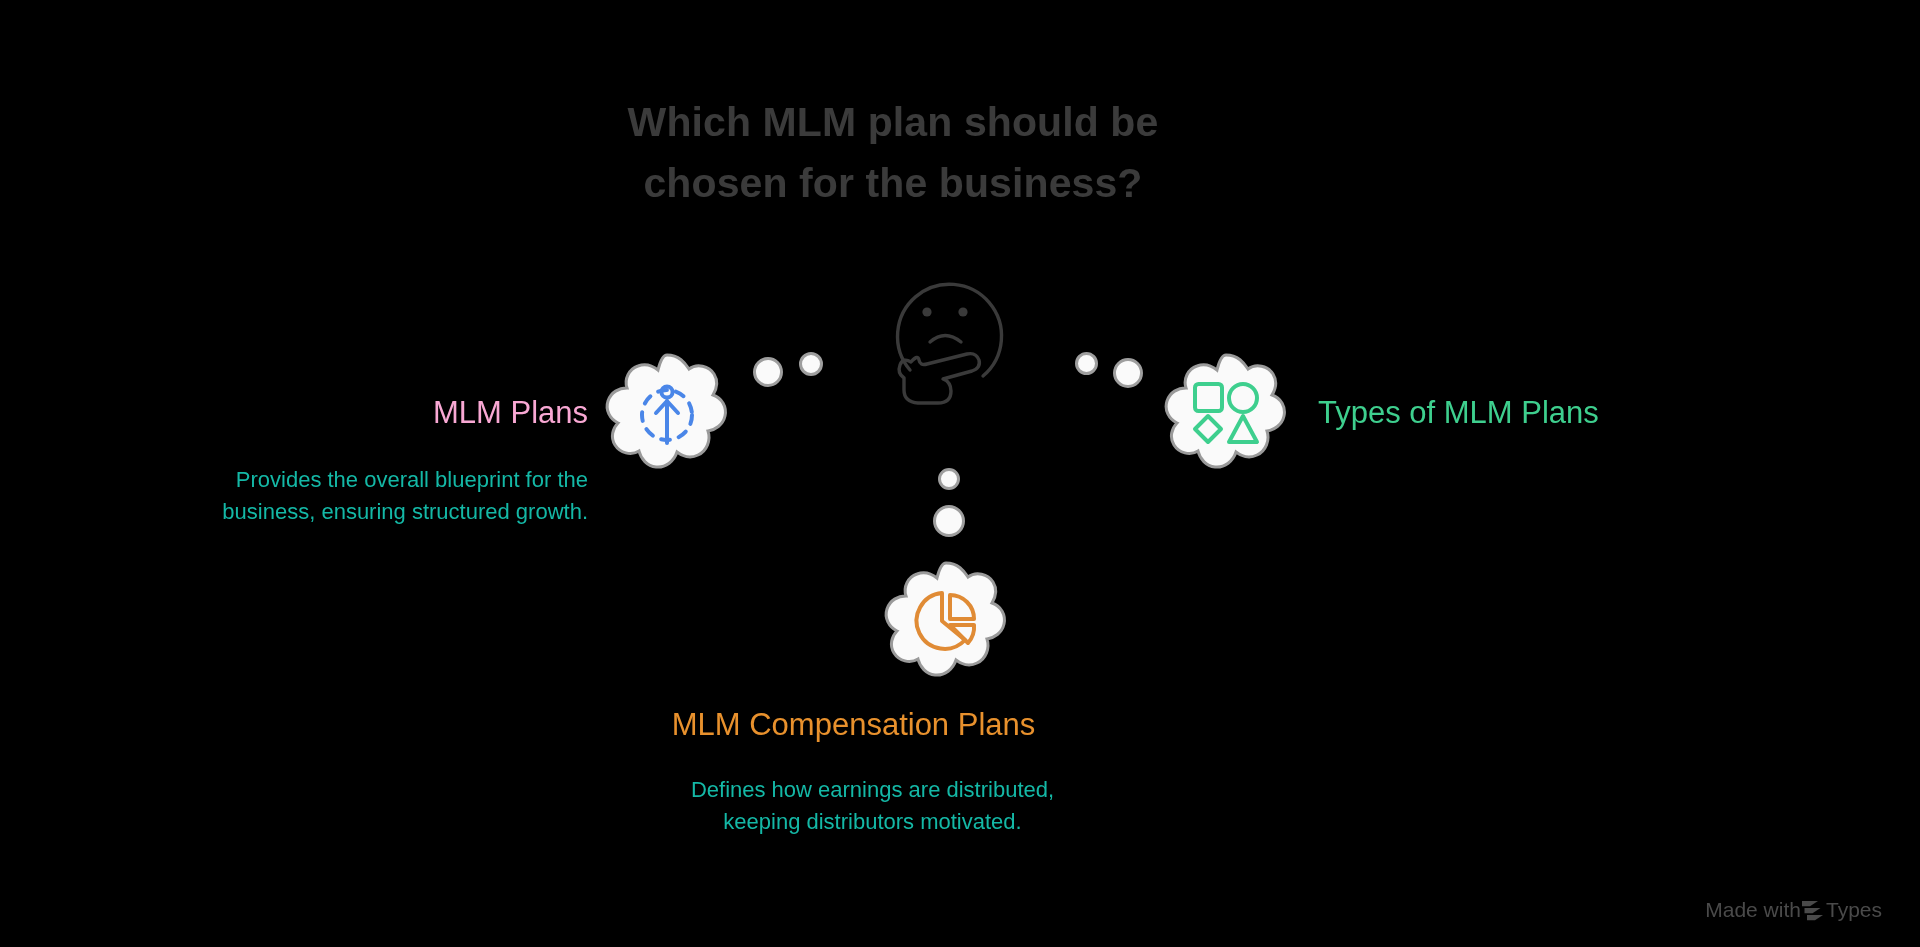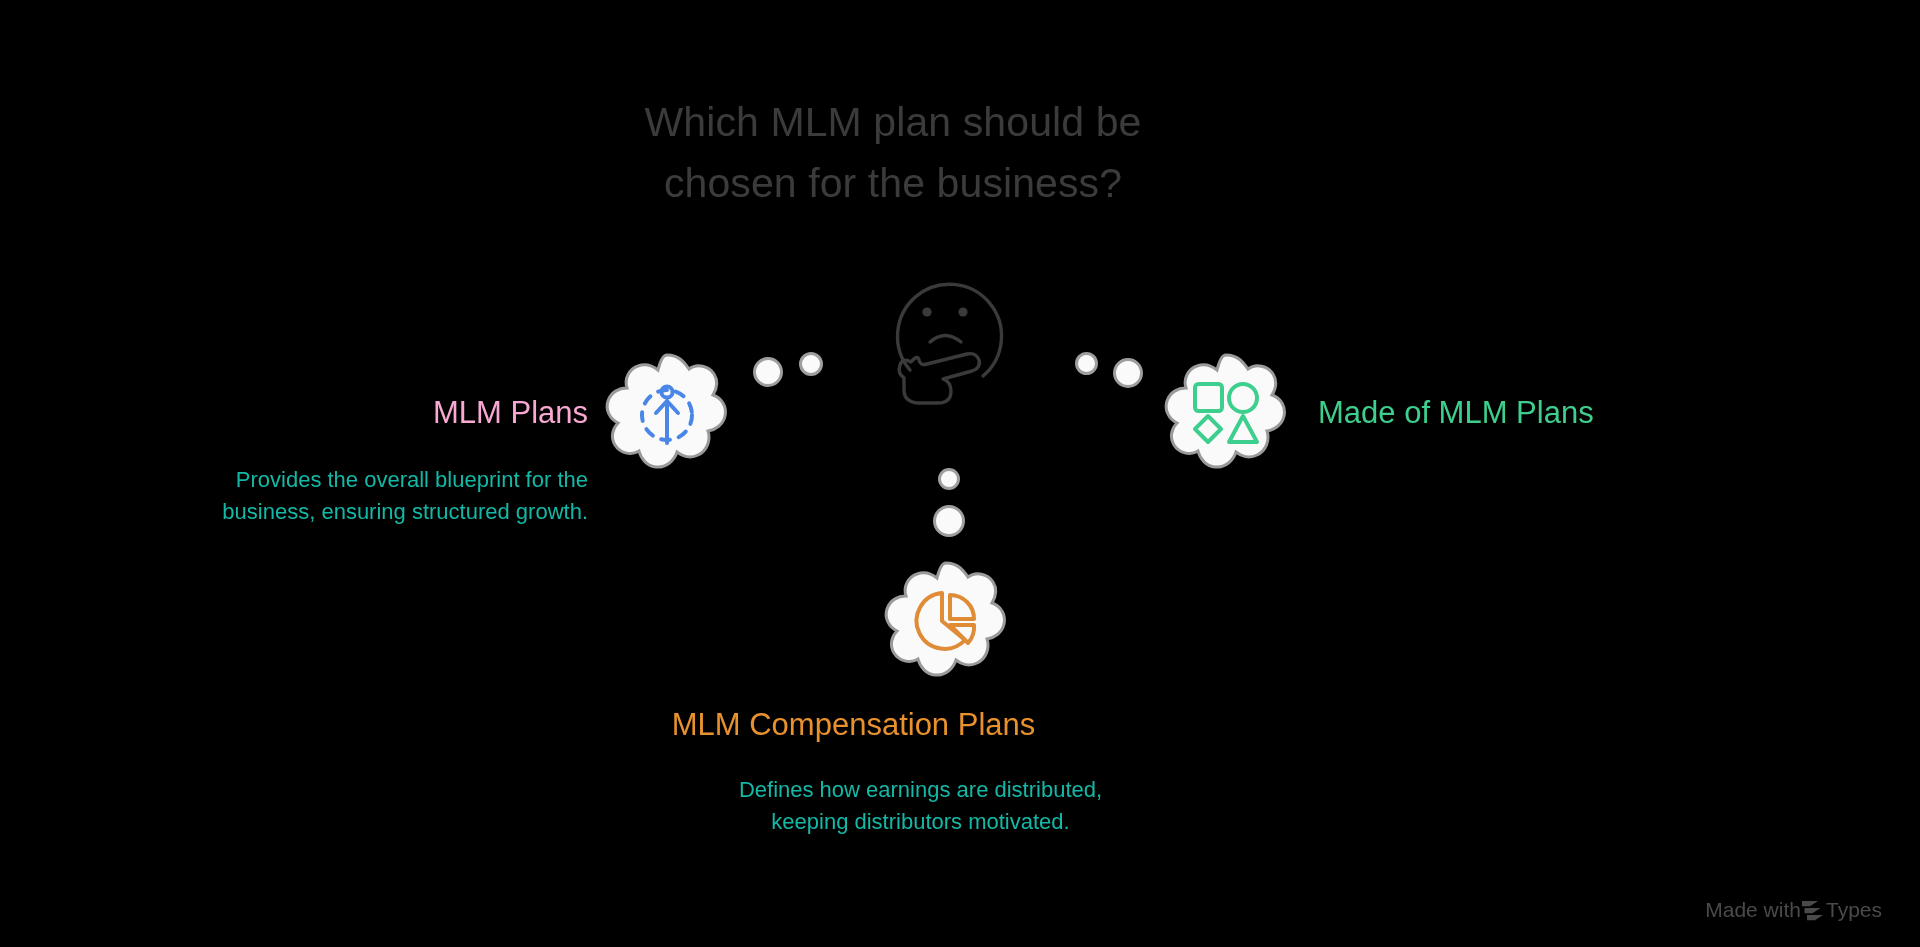--- a/index.html
+++ b/index.html
@@ -24,21 +24,21 @@
 
   
   #title {
     position: absolute;
     left: 0;
     top: 92px;
     width: 1786px;
     text-align: center;
     color: #3b3b3b;
     font-size: 41px;
-    font-weight: normal;
+    font-weight: bold;
     line-height: 61px;
     letter-spacing: 0.1px;
     white-space: pre-line;
   }
 
   
   .cloud-wrap {
     position: absolute;
     width: 132px;
     height: 132px;
@@ -127,21 +127,20 @@
     top: 706px;
     width: 1707px;
     text-align: center;
     color: #e8912d;
   }
   #desc-bottom {
     left: 0px;
     top: 774px;
     width: 1745px;
     text-align: center;
-    padding-left: 48px;
   }
 
   
   #watermark {
     position: absolute;
     right: 38px;
     bottom: 25px;
     display: flex;
     align-items: center;
     color: #4a4a4a;
@@ -288,21 +287,21 @@
 
         <path d="M 42 42 L 60 60 A 24 24 0 0 0 66 42 Z"></path>
       </svg>
     </div>
   </div>
 
   <div class="node-label" id="label-left">MLM Plans</div>
   <div class="node-desc" id="desc-left">Provides the overall blueprint for the
 business, ensuring structured growth.</div>
 
-  <div class="node-label" id="label-right">Made of MLM Plans</div>
+  <div class="node-label" id="label-right">Types of MLM Plans</div>
 
   <div class="node-label" id="label-bottom">MLM Compensation Plans</div>
   <div class="node-desc" id="desc-bottom">Defines how earnings are distributed,
 keeping distributors motivated.</div>
 
   <div id="watermark">
     <span>Made with</span>
     <span class="wm-logo">
       <svg viewBox="0 0 25 22" width="25" height="22">
         <g fill="#4a4a4a">

